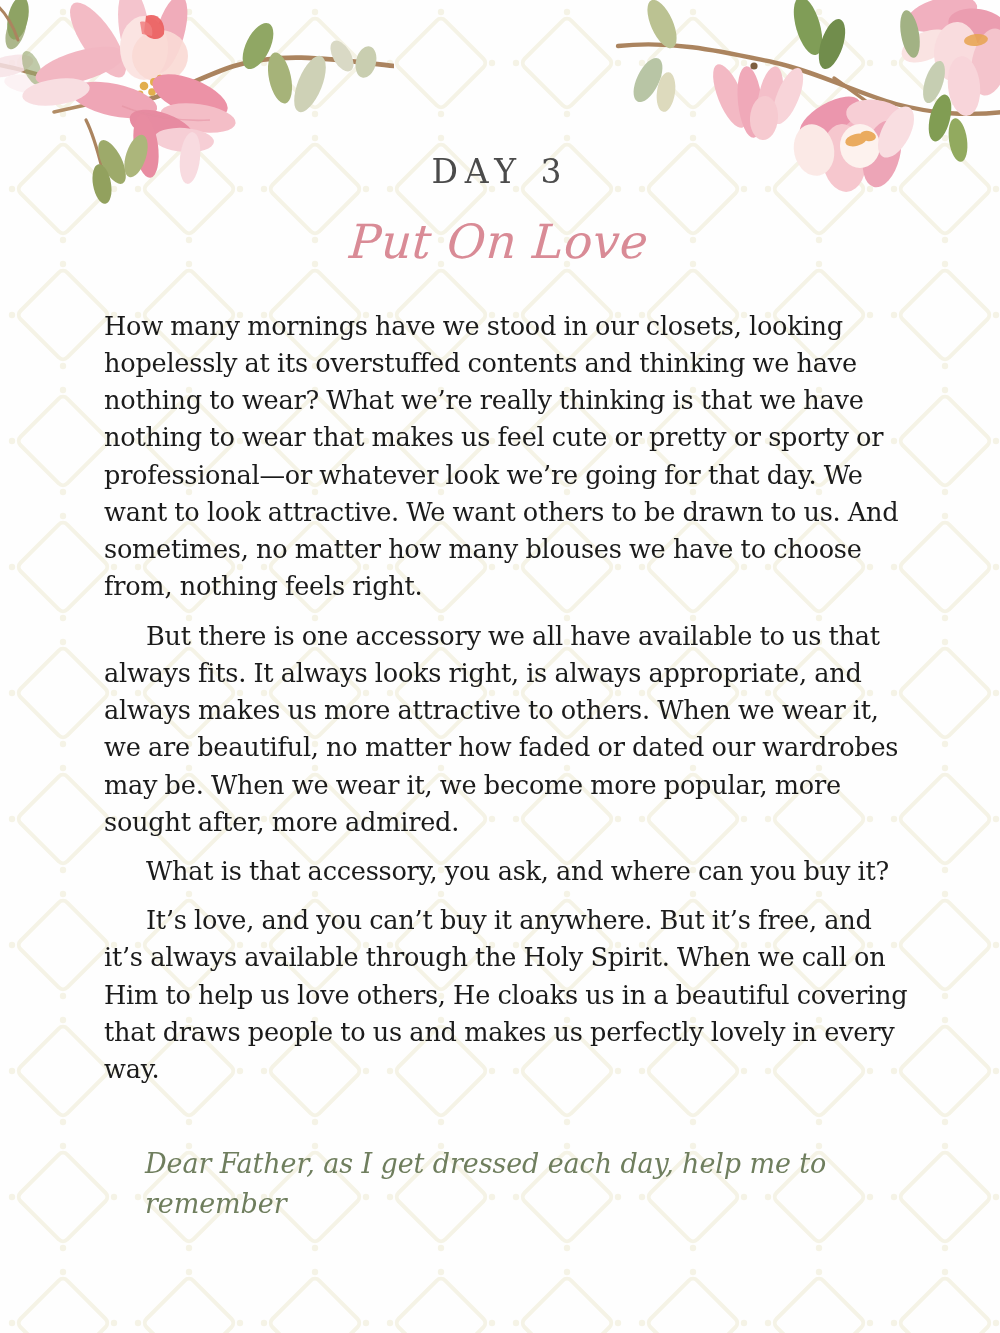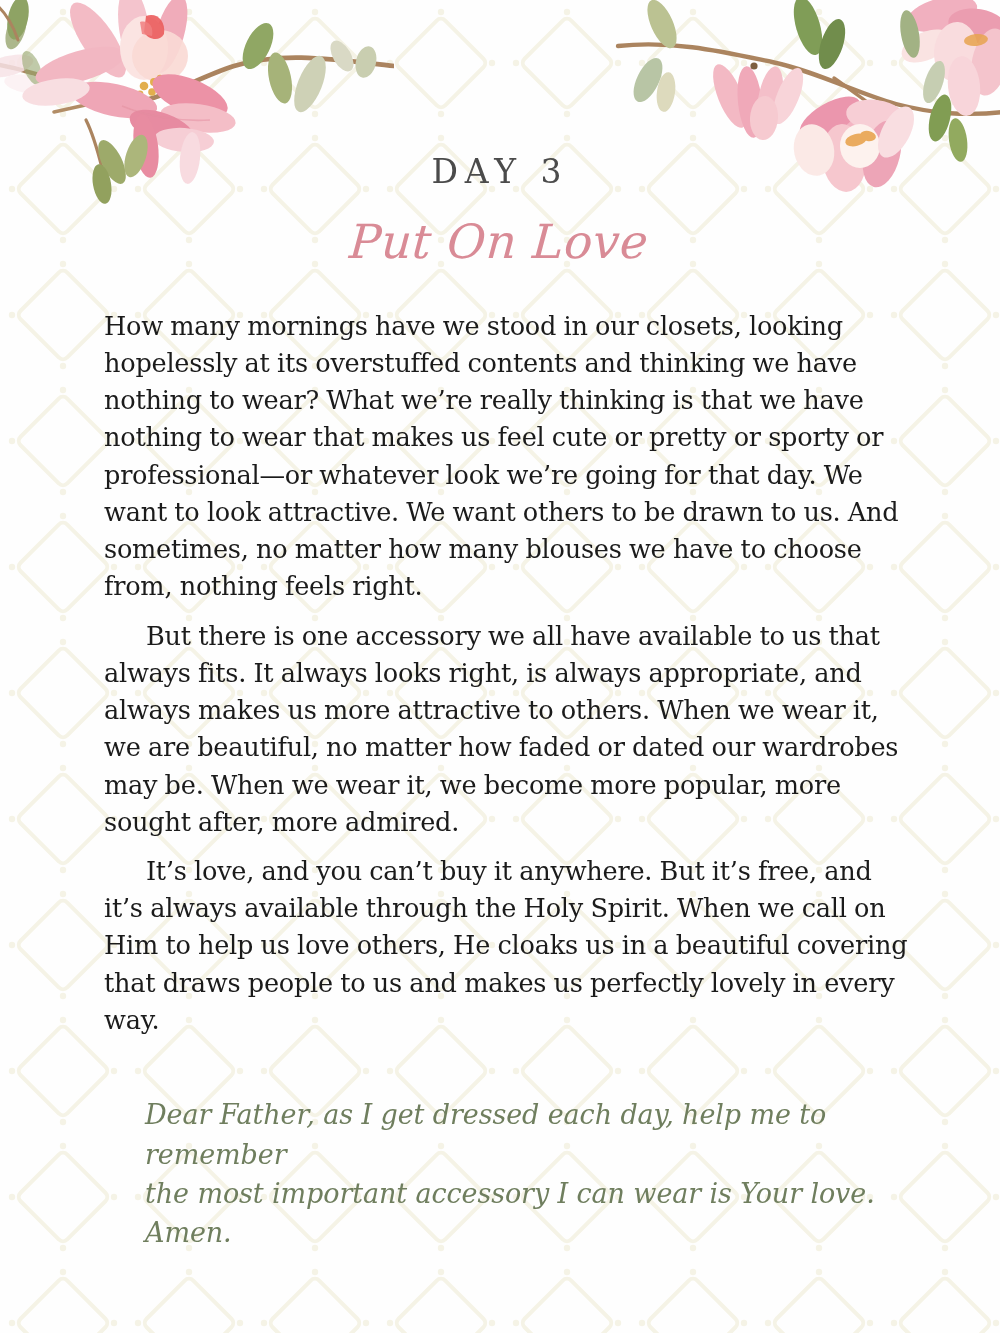--- a/index.html
+++ b/index.html
@@ -279,22 +279,22 @@
   <div id="content">
 
     <h1 id="day-label">DAY 3</h1>
 
     <h2 id="devotion-title">Put On Love</h2>
 
 
     <div id="body-text">
       <p class="body-para">How many mornings have we stood in our closets, looking hopelessly at its overstuffed contents and thinking we have nothing to wear? What we’re really thinking is that we have nothing to wear that makes us feel cute or pretty or sporty or professional—or whatever look we’re going for that day. We want to look attractive. We want others to be drawn to us. And sometimes, no matter how many blouses we have to choose from, nothing feels right.</p>
       <p class="body-para indented">But there is one accessory we all have available to us that always fits. It always looks right, is always appropriate, and always makes us more attractive to others. When we wear it, we are beautiful, no matter how faded or dated our wardrobes may be. When we wear it, we become more popular, more sought after, more admired.</p>
+      <p class="body-para indented">What is that accessory, you ask, and where can you buy it?</p>
       <p class="body-para indented">It’s love, and you can’t buy it anywhere. But it’s free, and it’s always available through the Holy Spirit. When we call on Him to help us love others, He cloaks us in a beautiful covering that draws people to us and makes us perfectly lovely in every way.</p>
     </div>
 
     <div id="prayer-block">
       <p class="prayer-line">Dear Father, as I get dressed each day, help me to remember</p>
-      <p class="prayer-line">the most important accessory I can wear is Your love. Amen.</p>
     </div>
 
   </div>
 </div>
 
 </body></html>

